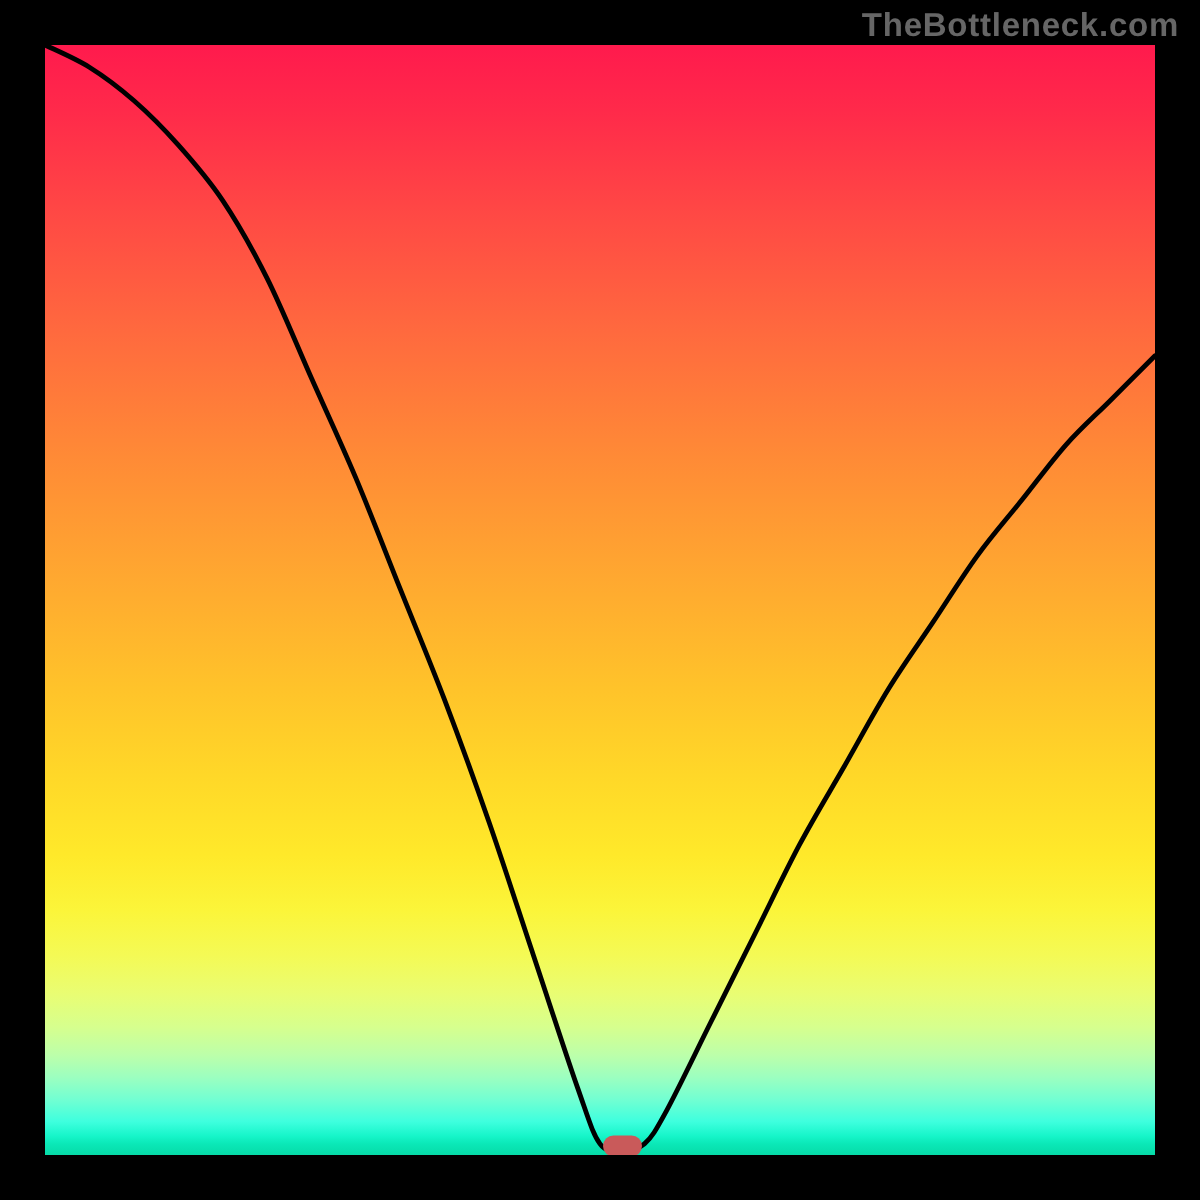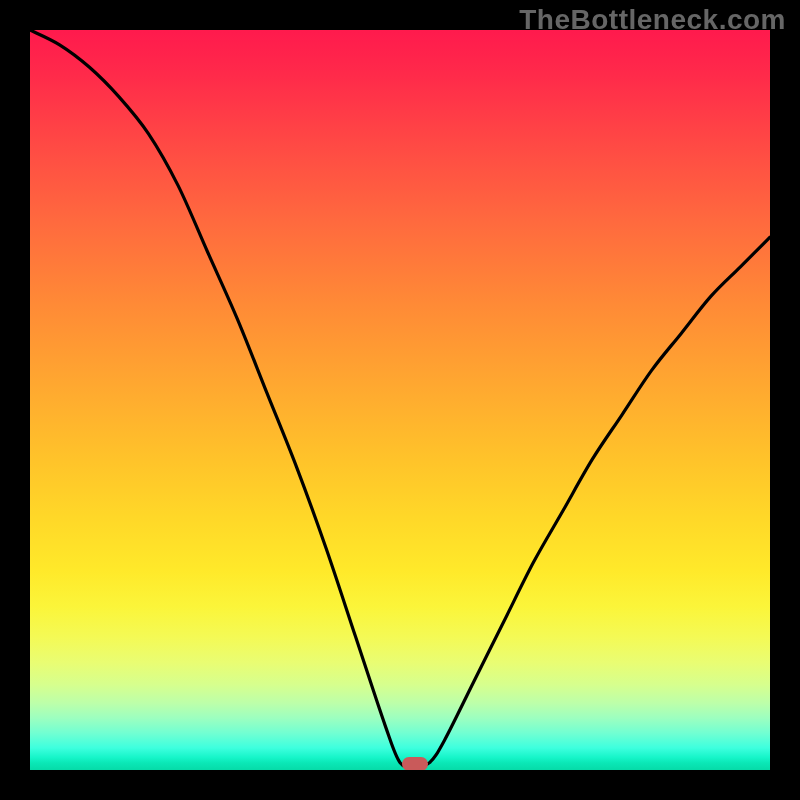--- a/index.html
+++ b/index.html
@@ -15,21 +15,21 @@
     position: relative;
     width: 800px;
     height: 800px;
     background: #000;
   }
   .watermark {
     position: absolute;
     top: 4px;
     right: 14px;
     color: #666;
-    font-size: 28px;
+    font-size: 22px;
     font-weight: 600;
     letter-spacing: 0.5px;
     z-index: 20;
   }
   .plot-area {
     position: absolute;
     left: 30px;
     top: 30px;
     width: 740px;
     height: 740px;

